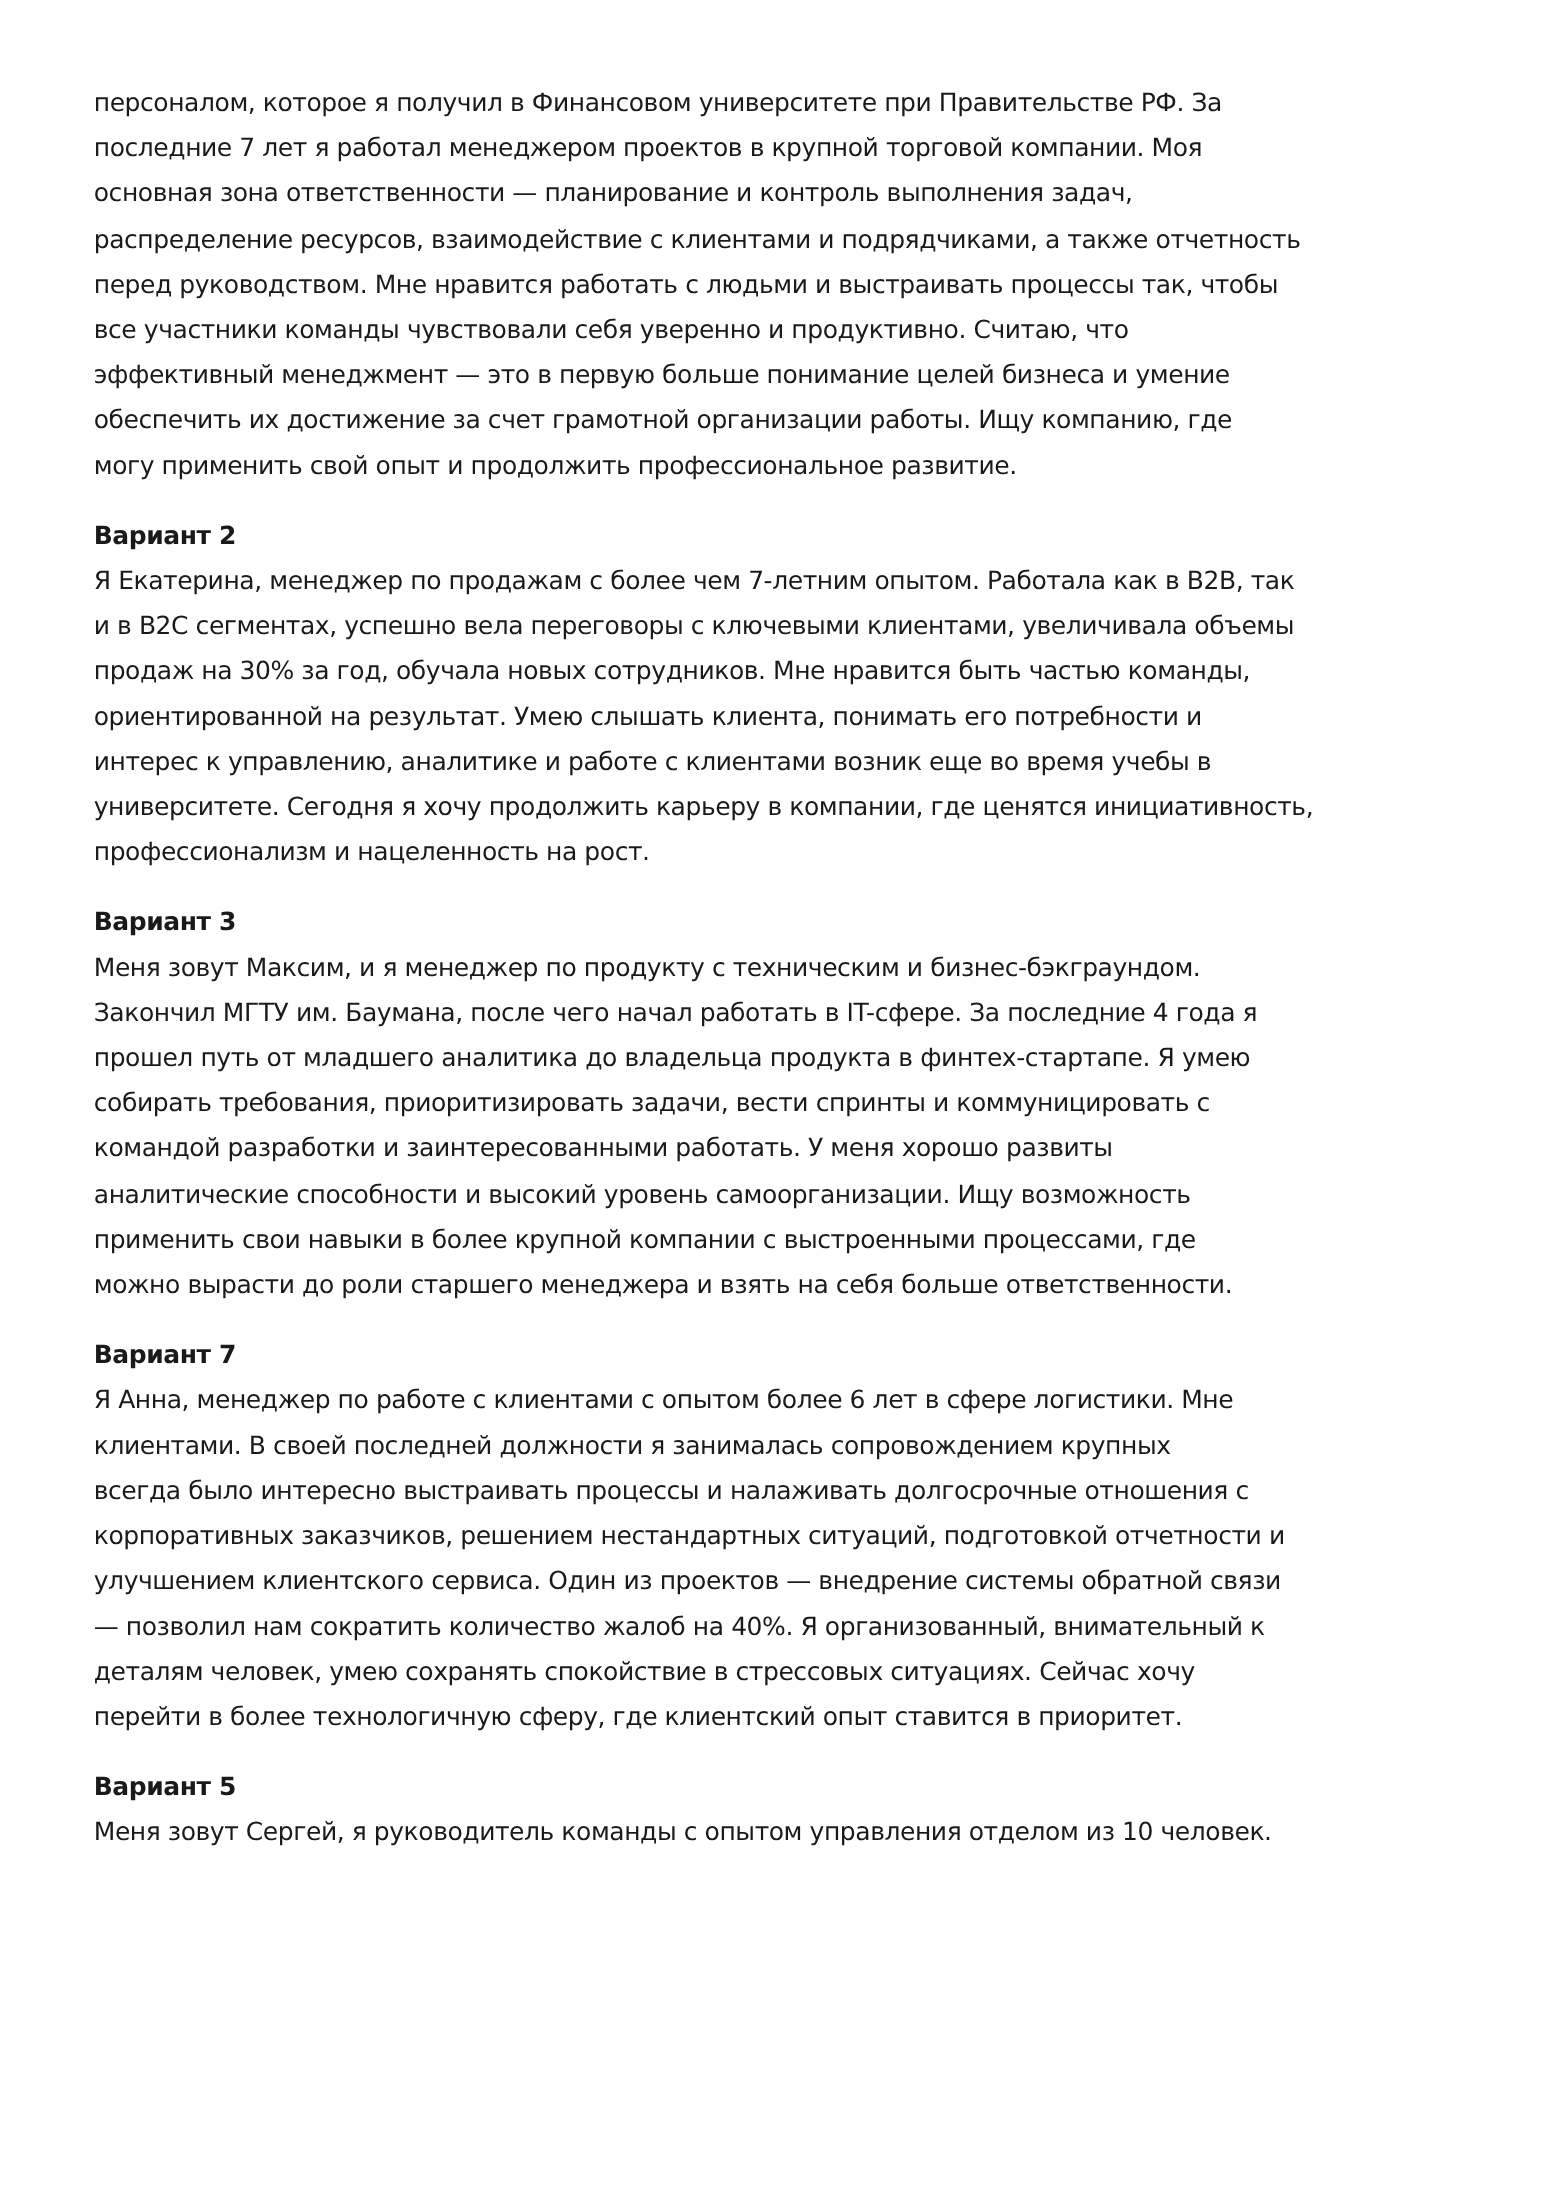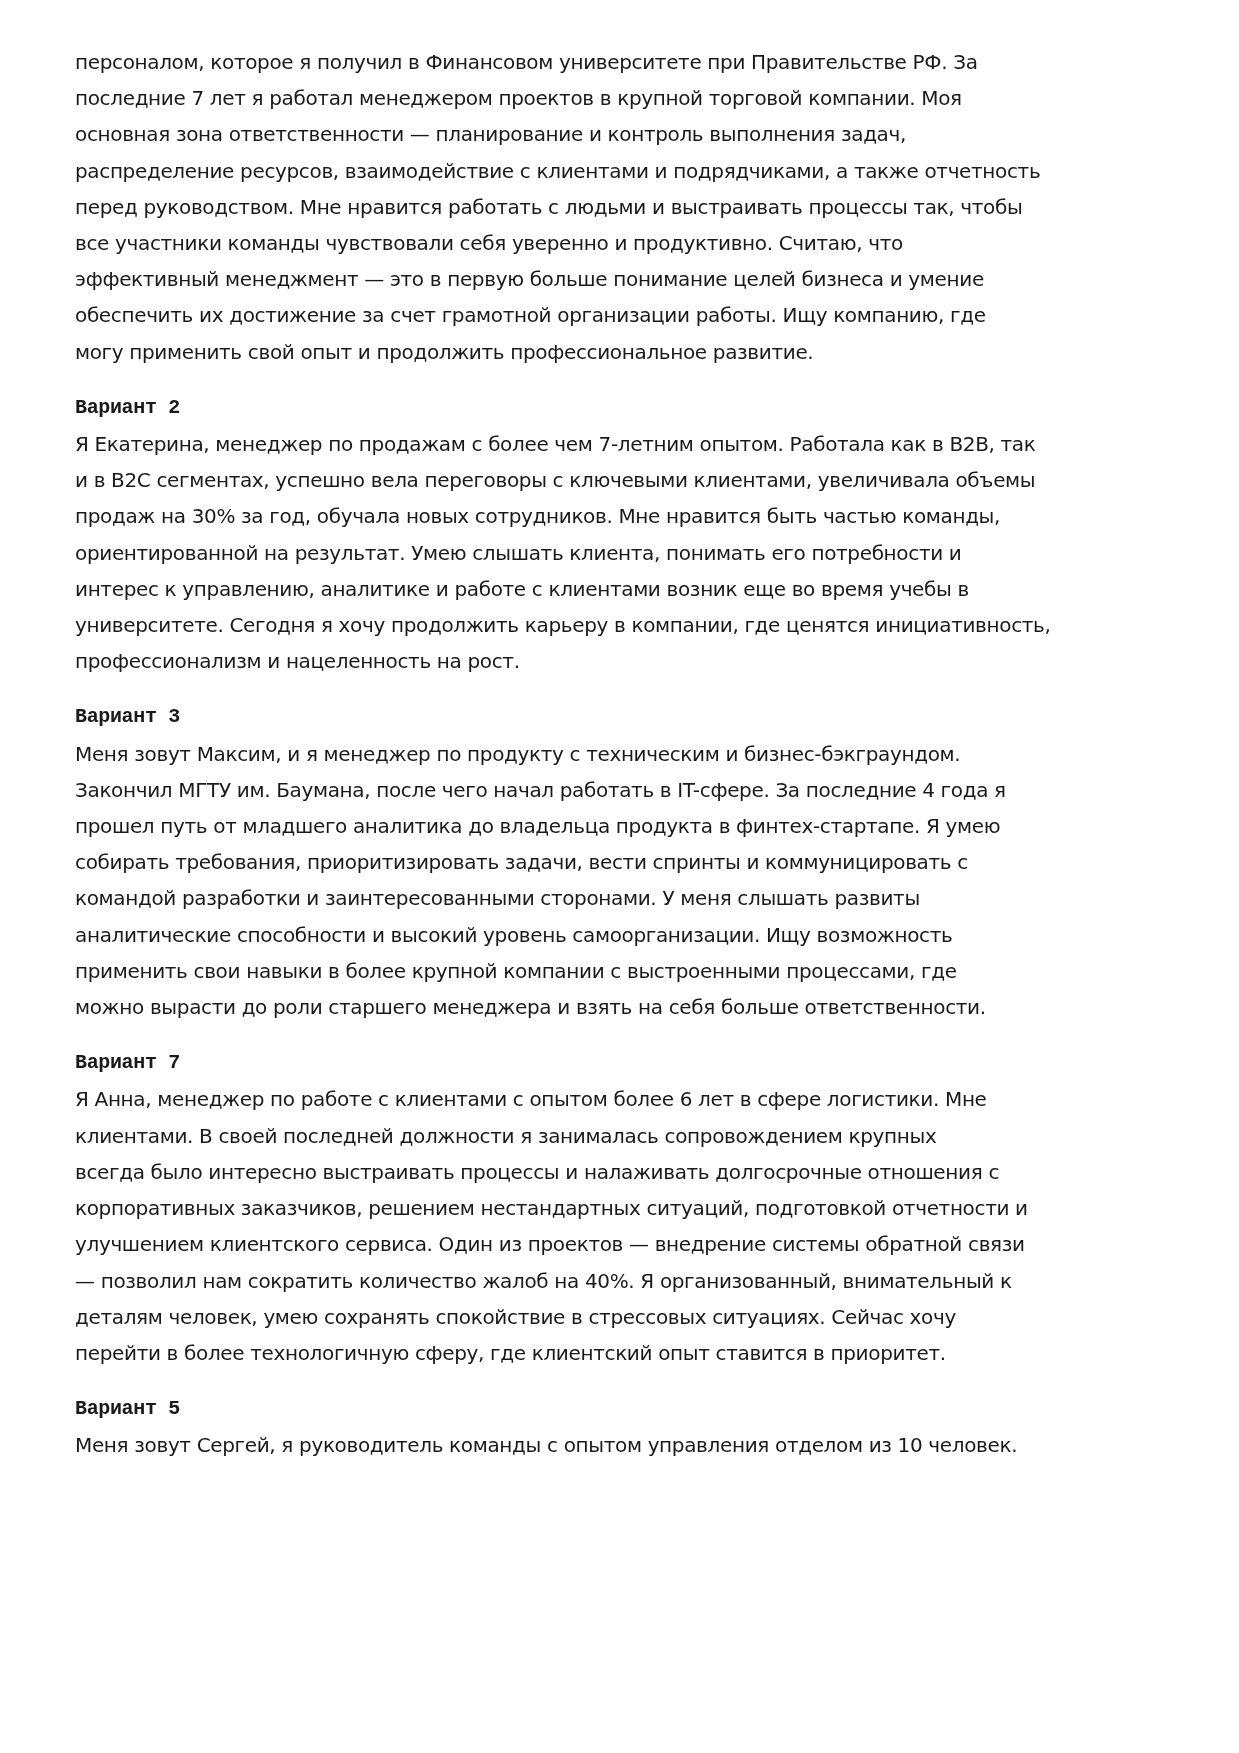--- a/index.html
+++ b/index.html
@@ -9,40 +9,39 @@
     }
     body {
       width: 1239px;
       height: 1753px;
       overflow: hidden;
       position: relative;
     }
     .page {
       position: absolute;
       left: 75px;
-      top: 44px;
+      top: 64px;
       width: 1000px;
       font-family: "DejaVu Sans", "Liberation Sans", sans-serif;
       color: #1a1a1a;
       font-size: 20px;
       line-height: 36.2px;
       letter-spacing: -0.35px;
     }
     .para {
       margin: 0;
     }
     .section {
       margin-top: 20px;
     }
     .variant-title {
       font-weight: bold;
       margin: 0;
       font-size: 20px;
       line-height: 36.2px;
-      font-family: Liberation Mono, monospace;
     }
     .line {
       display: block;
       white-space: nowrap;
     }
   </style>
 </head>
 <body>
 
 <div class="page">
@@ -72,21 +71,21 @@
     </p>
   </div>
 
   <div class="section">
     <p class="variant-title">Вариант 3</p>
     <p class="para">
       <span class="line">Меня зовут Максим, и я менеджер по продукту с техническим и бизнес-бэкграундом.</span>
       <span class="line">Закончил МГТУ им. Баумана, после чего начал работать в IT-сфере. За последние 4 года я</span>
       <span class="line">прошел путь от младшего аналитика до владельца продукта в финтех-стартапе. Я умею</span>
       <span class="line">собирать требования, приоритизировать задачи, вести спринты и коммуницировать с</span>
-      <span class="line">командой разработки и заинтересованными сторонами. У меня слышать развиты</span>
+      <span class="line">командой разработки и заинтересованными работать. У меня хорошо развиты</span>
       <span class="line">аналитические способности и высокий уровень самоорганизации. Ищу возможность</span>
       <span class="line">применить свои навыки в более крупной компании с выстроенными процессами, где</span>
       <span class="line">можно вырасти до роли старшего менеджера и взять на себя больше ответственности.</span>
     </p>
   </div>
 
   <div class="section">
     <p class="variant-title">Вариант 7</p>
     <p class="para">
       <span class="line">Я Анна, менеджер по работе с клиентами с опытом более 6 лет в сфере логистики. Мне</span>

